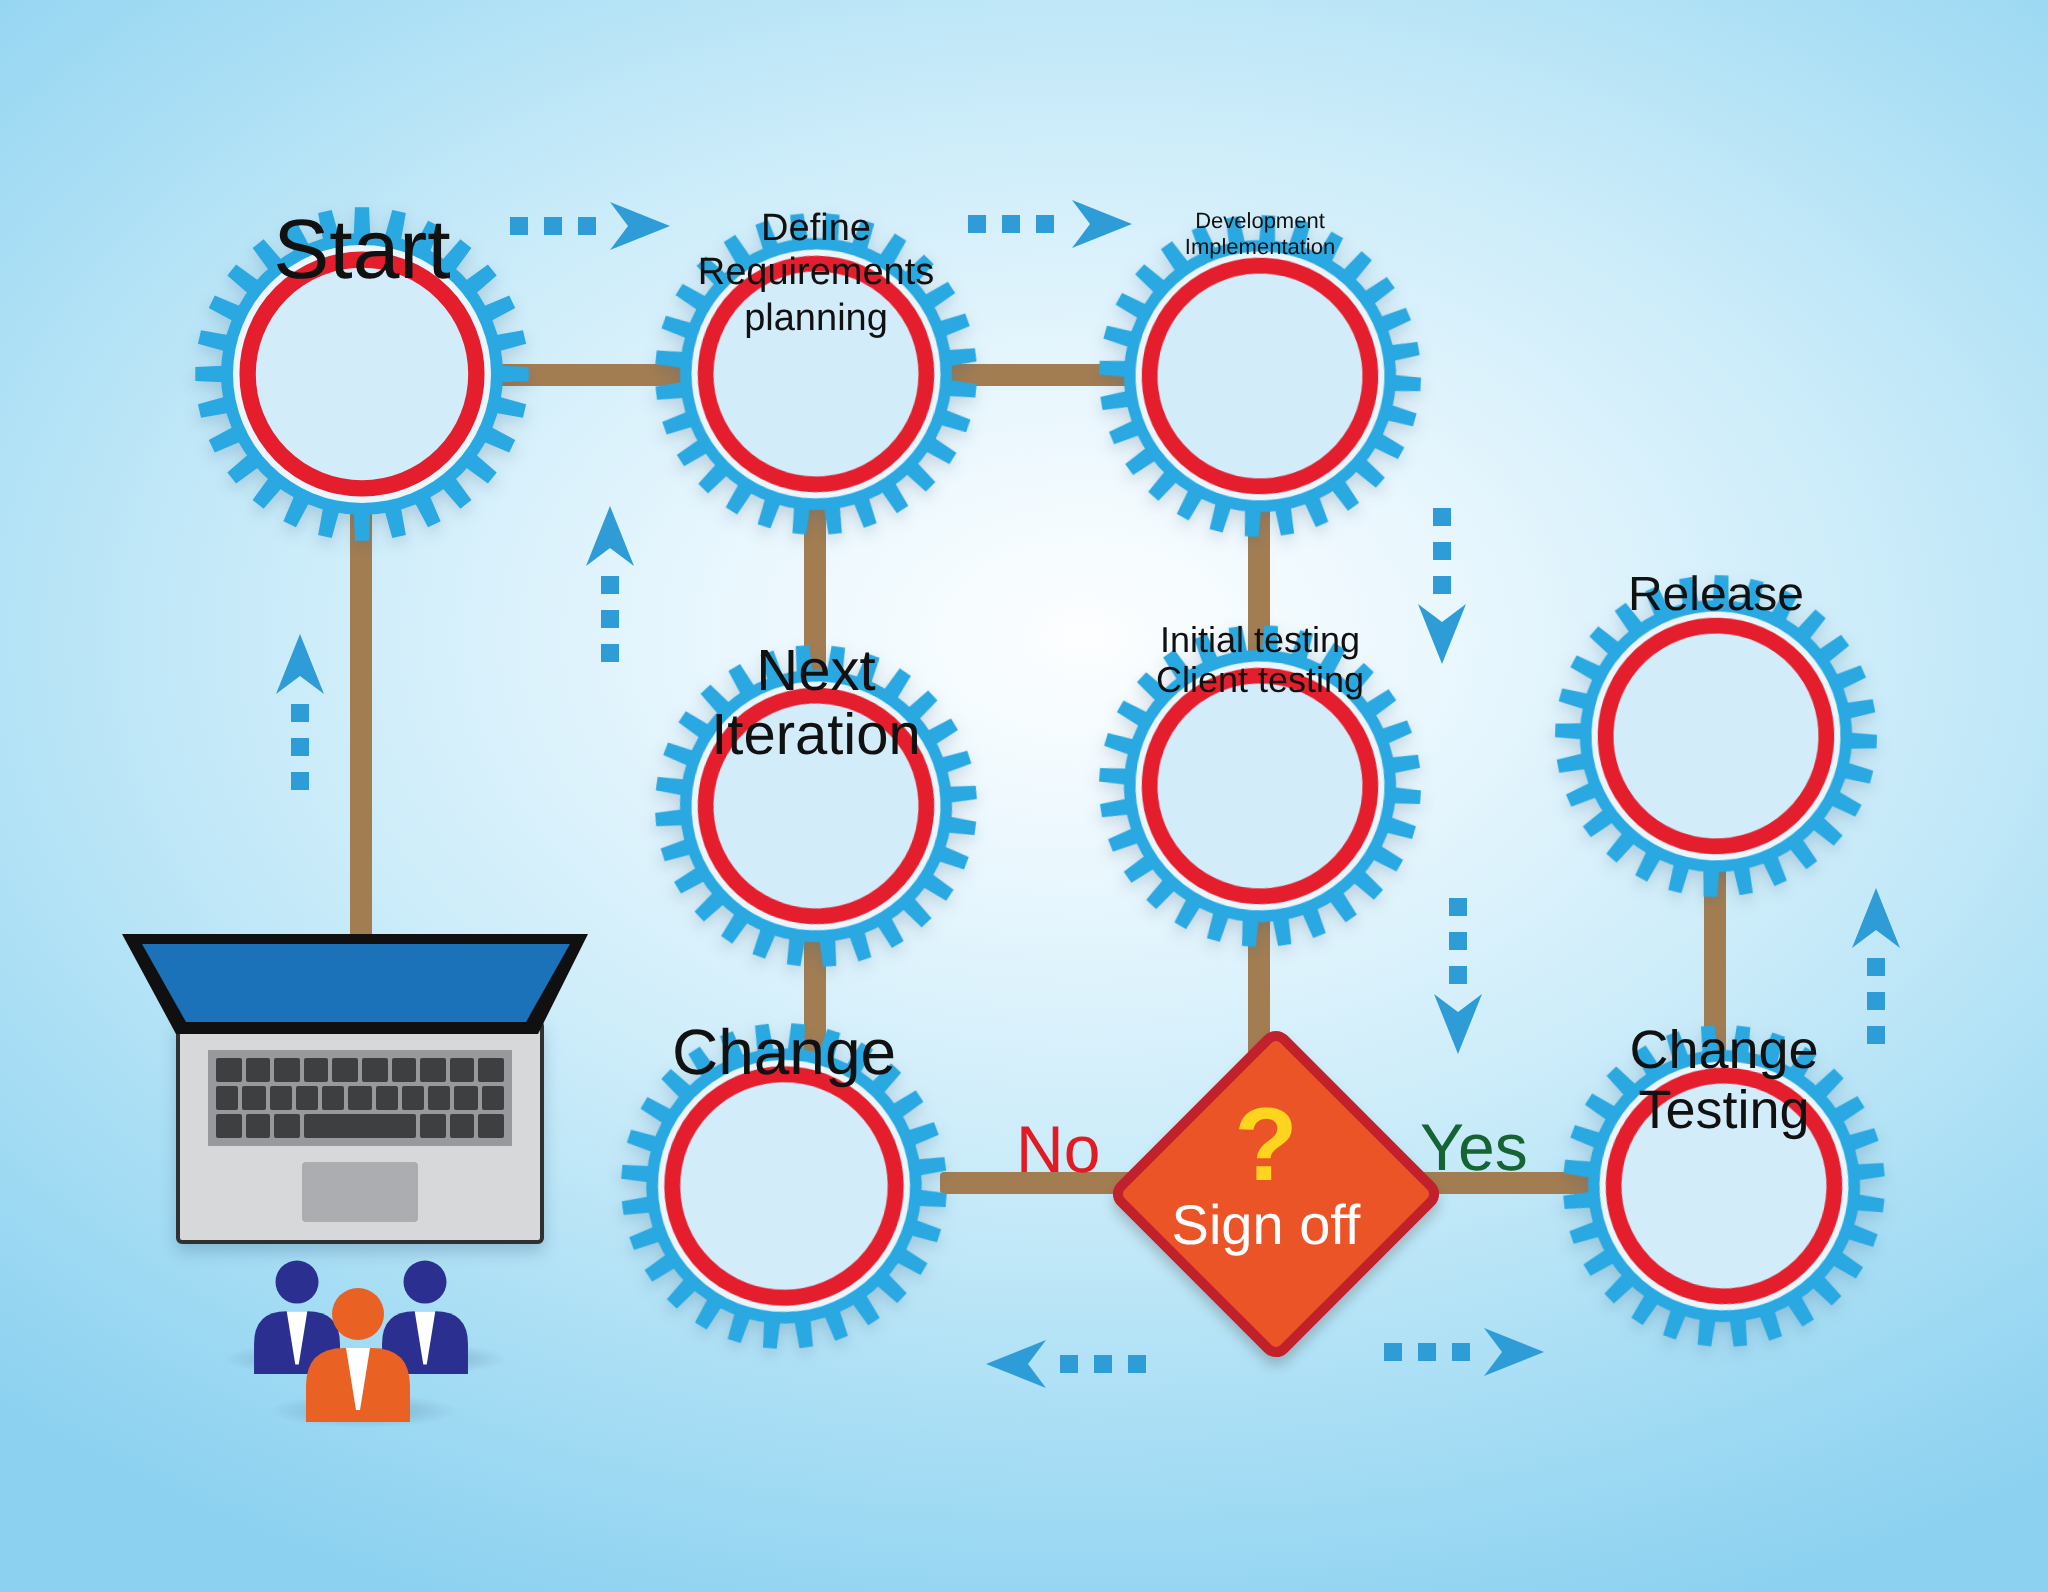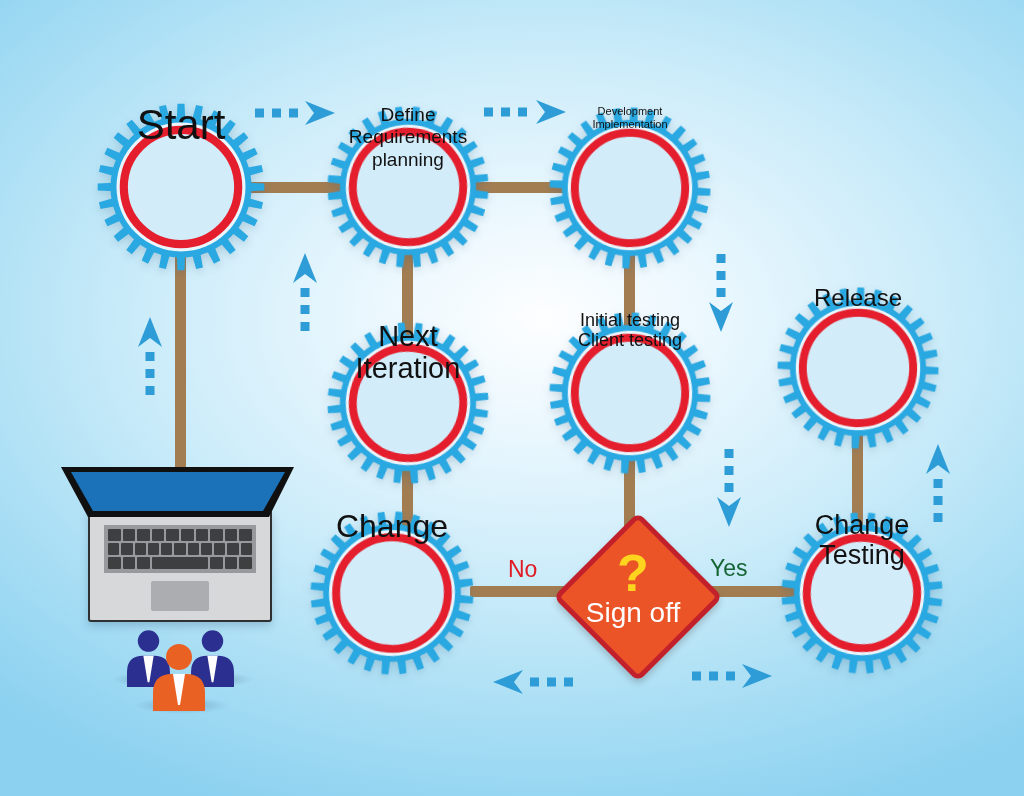--- a/index.html
+++ b/index.html
@@ -36,21 +36,21 @@
     border:5px solid var(--decision-border);border-radius:8px;z-index:2;
     box-shadow:3px 3px 6px rgba(60,60,60,.25);
   }
   .diamond-content{
     position:absolute;left:558px;top:528px;width:150px;height:124px;z-index:3;
     display:flex;flex-direction:column;align-items:center;justify-content:center;
     text-align:center;
   }
   .qmark{font-size:52px;font-weight:bold;color:var(--q-yellow);line-height:.85;}
   .signoff{font-size:28px;color:#fff;margin-top:2px;}
-  .edge-label{position:absolute;z-index:3;font-size:23px;font-weight:500;}
+  .edge-label{position:absolute;z-index:3;font-size:33px;font-weight:500;}
   .no-label{left:508px;top:556px;color:var(--no-red);}
   .yes-label{left:710px;top:555px;color:var(--yes-green);}
   
   .laptop{position:absolute;z-index:3;}
   .lap-screen{position:absolute;left:61px;top:467px;z-index:4;}
   .lap-body{
     position:absolute;left:88px;top:510px;width:184px;height:112px;
     background:#D7D8DA;border:2px solid #2F3031;border-radius:3px;z-index:3;
     box-sizing:border-box;box-shadow:0 4px 8px rgba(40,80,120,.25);
   }

